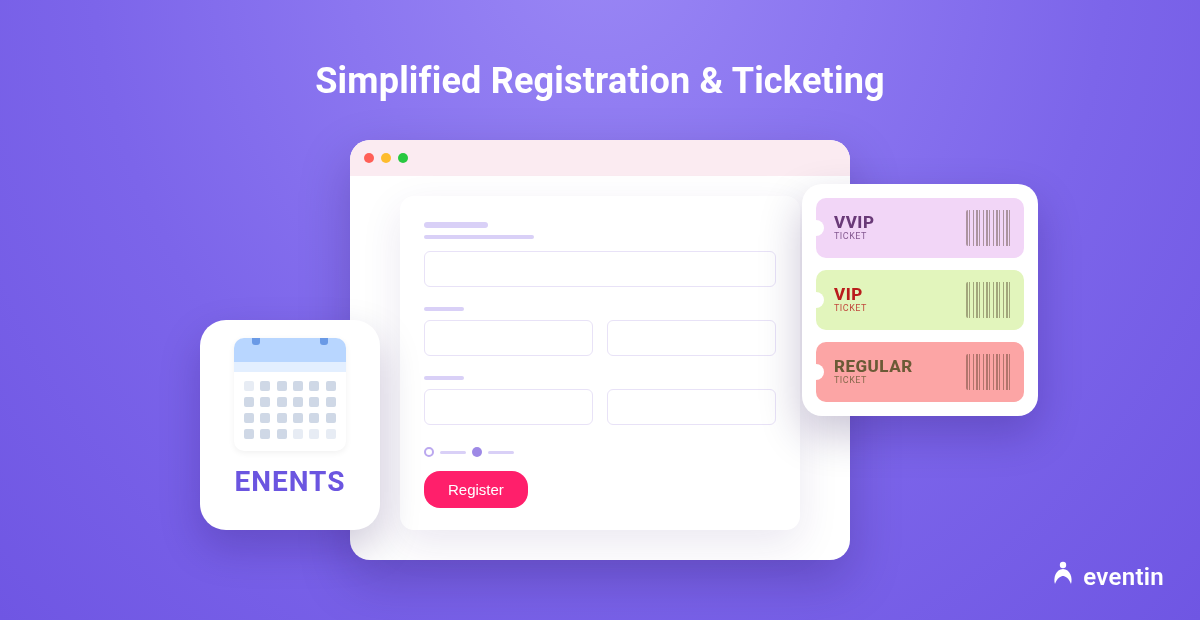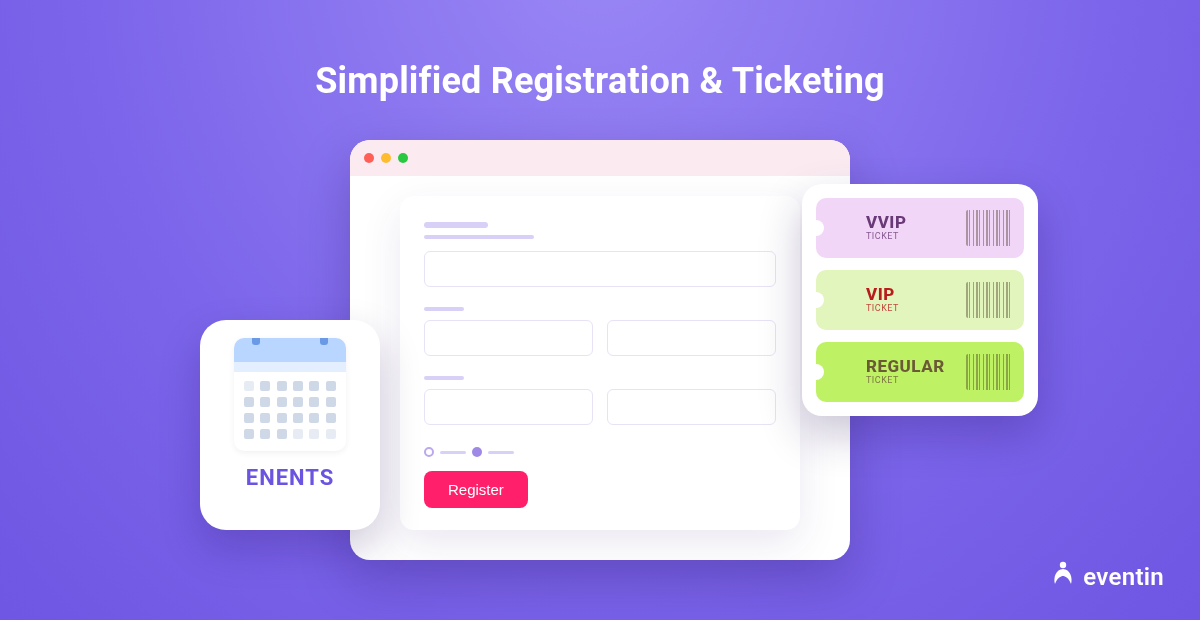--- a/index.html
+++ b/index.html
@@ -87,21 +87,21 @@
   .step-bar { flex: 0 0 26px; height: 3px; background: #d9d0f7; border-radius: 2px; }
 
   .register-btn {
     margin-top: 14px;
     display: inline-block;
     background: #ff1f6b;
     color: #fff;
     font-size: 15px;
     font-weight: 500;
     padding: 10px 24px;
-    border-radius: 8px;
+    border-radius: 16px;
     border: none;
   }
 
   
   .events-card {
     position: absolute;
     left: 200px;
     top: 320px;
     width: 180px;
     height: 210px;
@@ -147,21 +147,21 @@
   }
   .cal-cell {
     width: 10px; height: 10px;
     background: #cfd8e6;
     border-radius: 2px;
   }
   .cal-cell.dim { background: #e7ecf4; }
   .events-label {
     margin-top: 14px;
     color: #6b55e0;
-    font-size: 22px;
+    font-size: 28px;
     font-weight: 700;
     letter-spacing: 1px;
   }
 
   
   .tickets-card {
     position: absolute;
     left: 802px;
     top: 184px;
     width: 236px;
@@ -182,37 +182,37 @@
     padding-left: 18px;
     overflow: hidden;
   }
   .ticket .notch {
     position: absolute;
     width: 16px; height: 16px;
     background: #fff;
     border-radius: 50%;
     left: -8px; top: 50%; transform: translateY(-50%);
   }
-  .ticket .txt { line-height: 1.05; margin-left: 32px; }
+  .ticket .txt { line-height: 1.05; }
   .ticket .tier { font-size: 17px; font-weight: 800; letter-spacing: 0.5px; }
   .ticket .sub  { font-size: 9px;  font-weight: 400; letter-spacing: 0.5px; opacity: 0.8; }
   .barcode {
     position: absolute;
     right: 12px; top: 12px; bottom: 12px;
     width: 46px;
     background: repeating-linear-gradient(90deg,
        rgba(60,40,20,0.7) 0 2px, transparent 2px 3px,
        rgba(60,40,20,0.7) 3px 4px, transparent 4px 7px,
        rgba(60,40,20,0.7) 7px 8px, transparent 8px 10px);
     border-radius: 2px;
     opacity: 0.55;
   }
   .t-vvip { background: #f2d6f7; color: #6a3a78; }
   .t-vip  { background: #e2f5bc; color: #b91c1c; }
-  .t-reg  { background: #bef264; color: #6b5a36; }
+  .t-reg  { background: #fca5a5; color: #6b5a36; }
 
   
   .brand {
     position: absolute;
     right: 36px;
     bottom: 26px;
     display: flex;
     align-items: center;
     gap: 8px;
     color: #fff;

